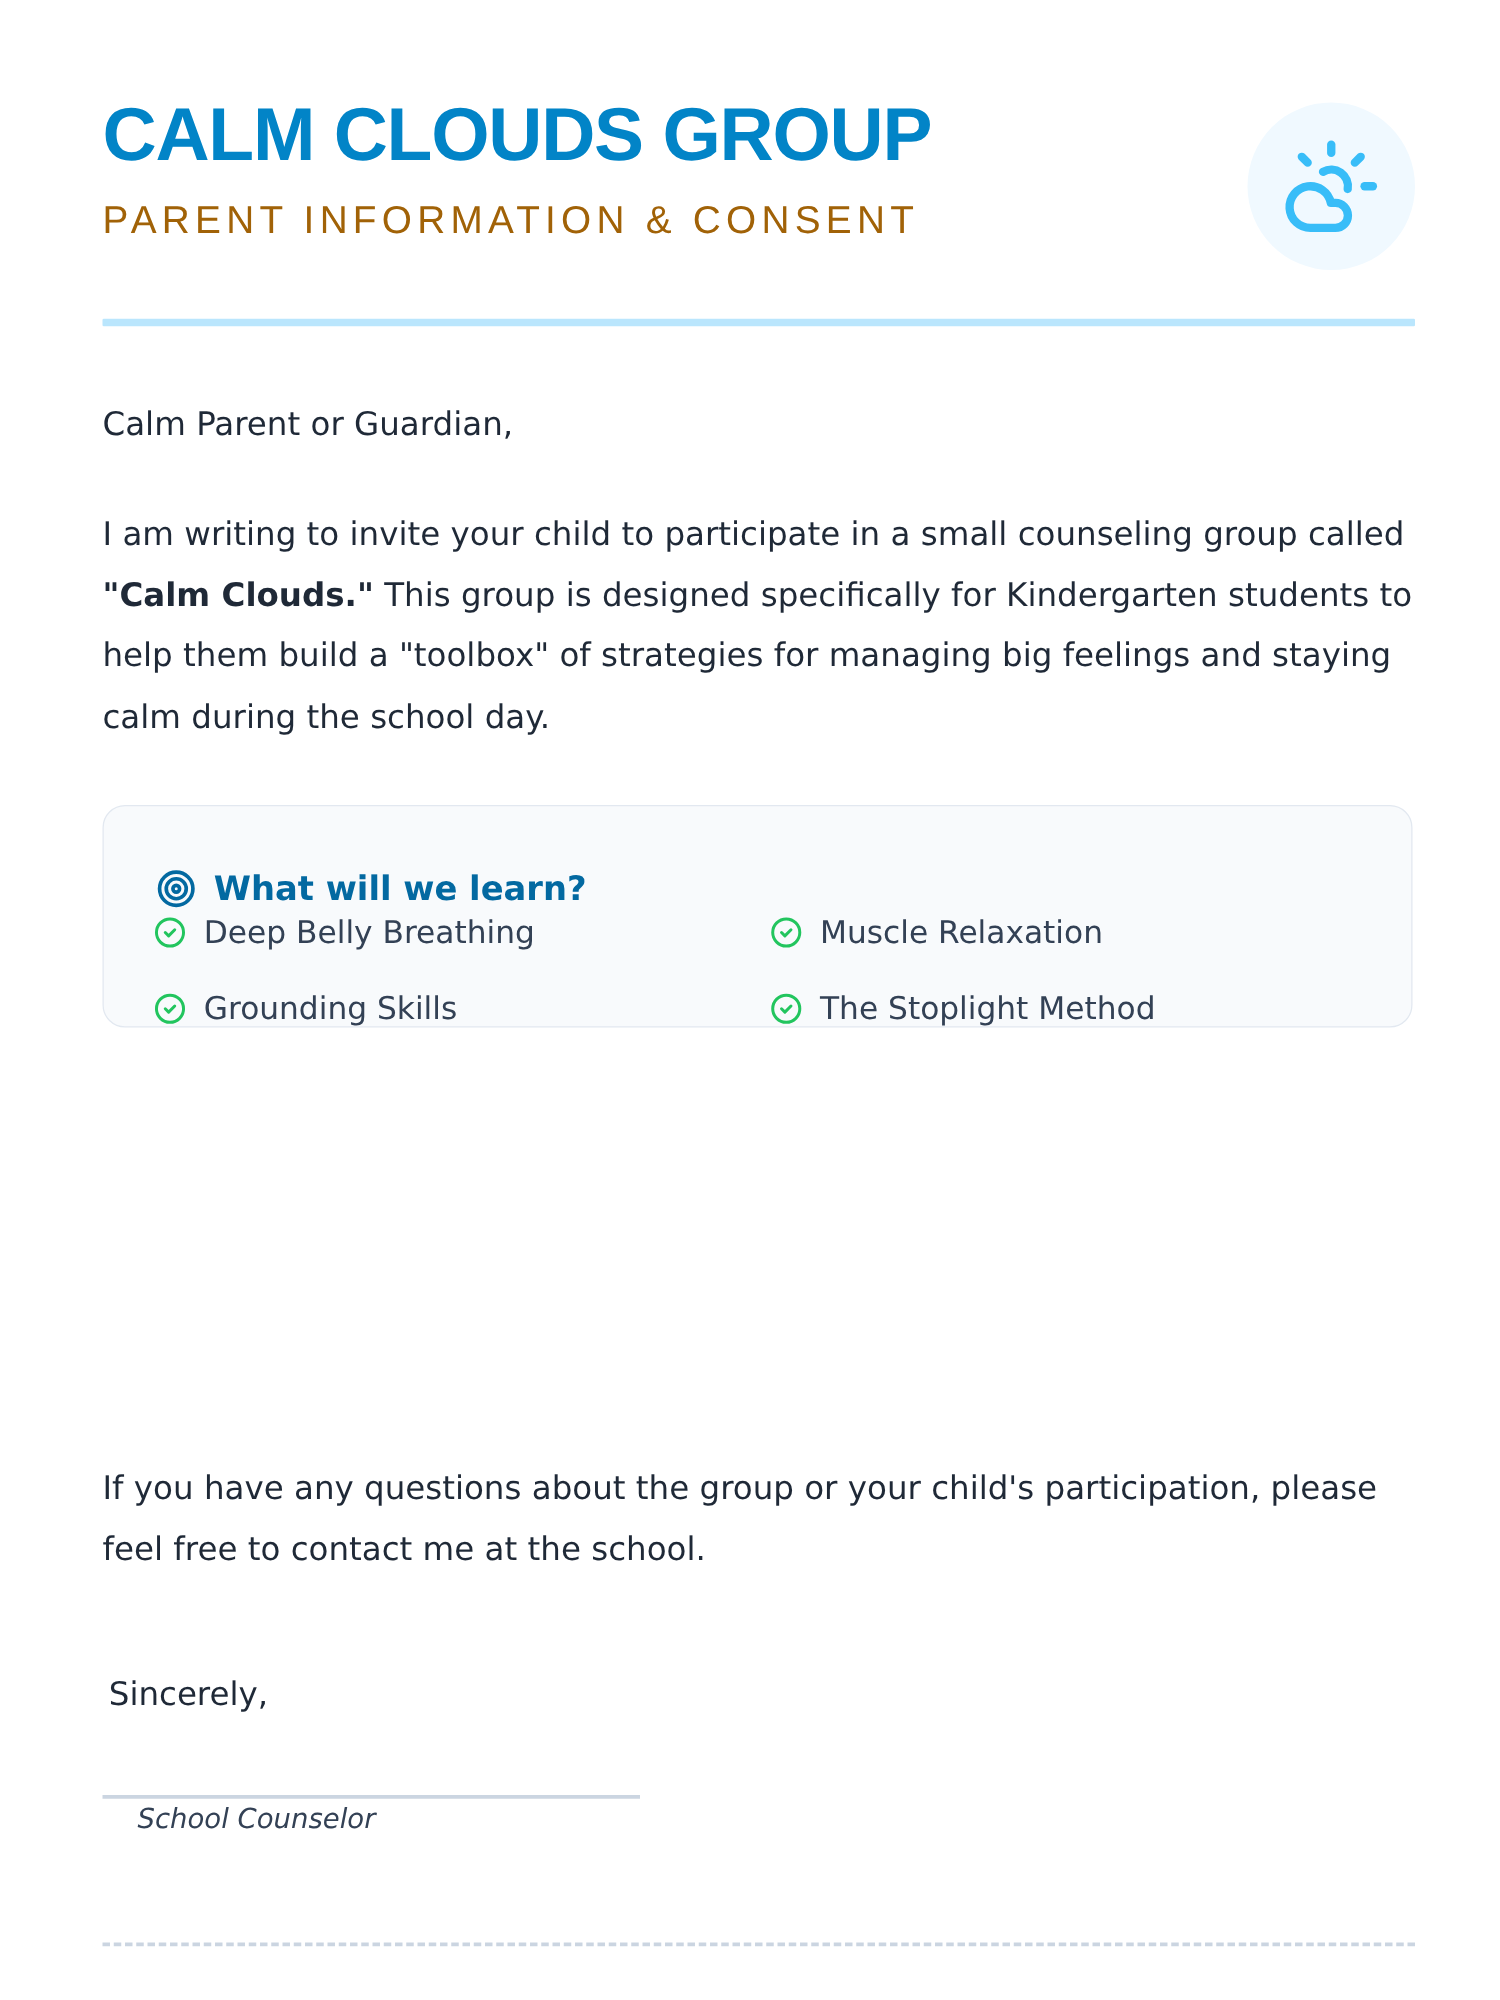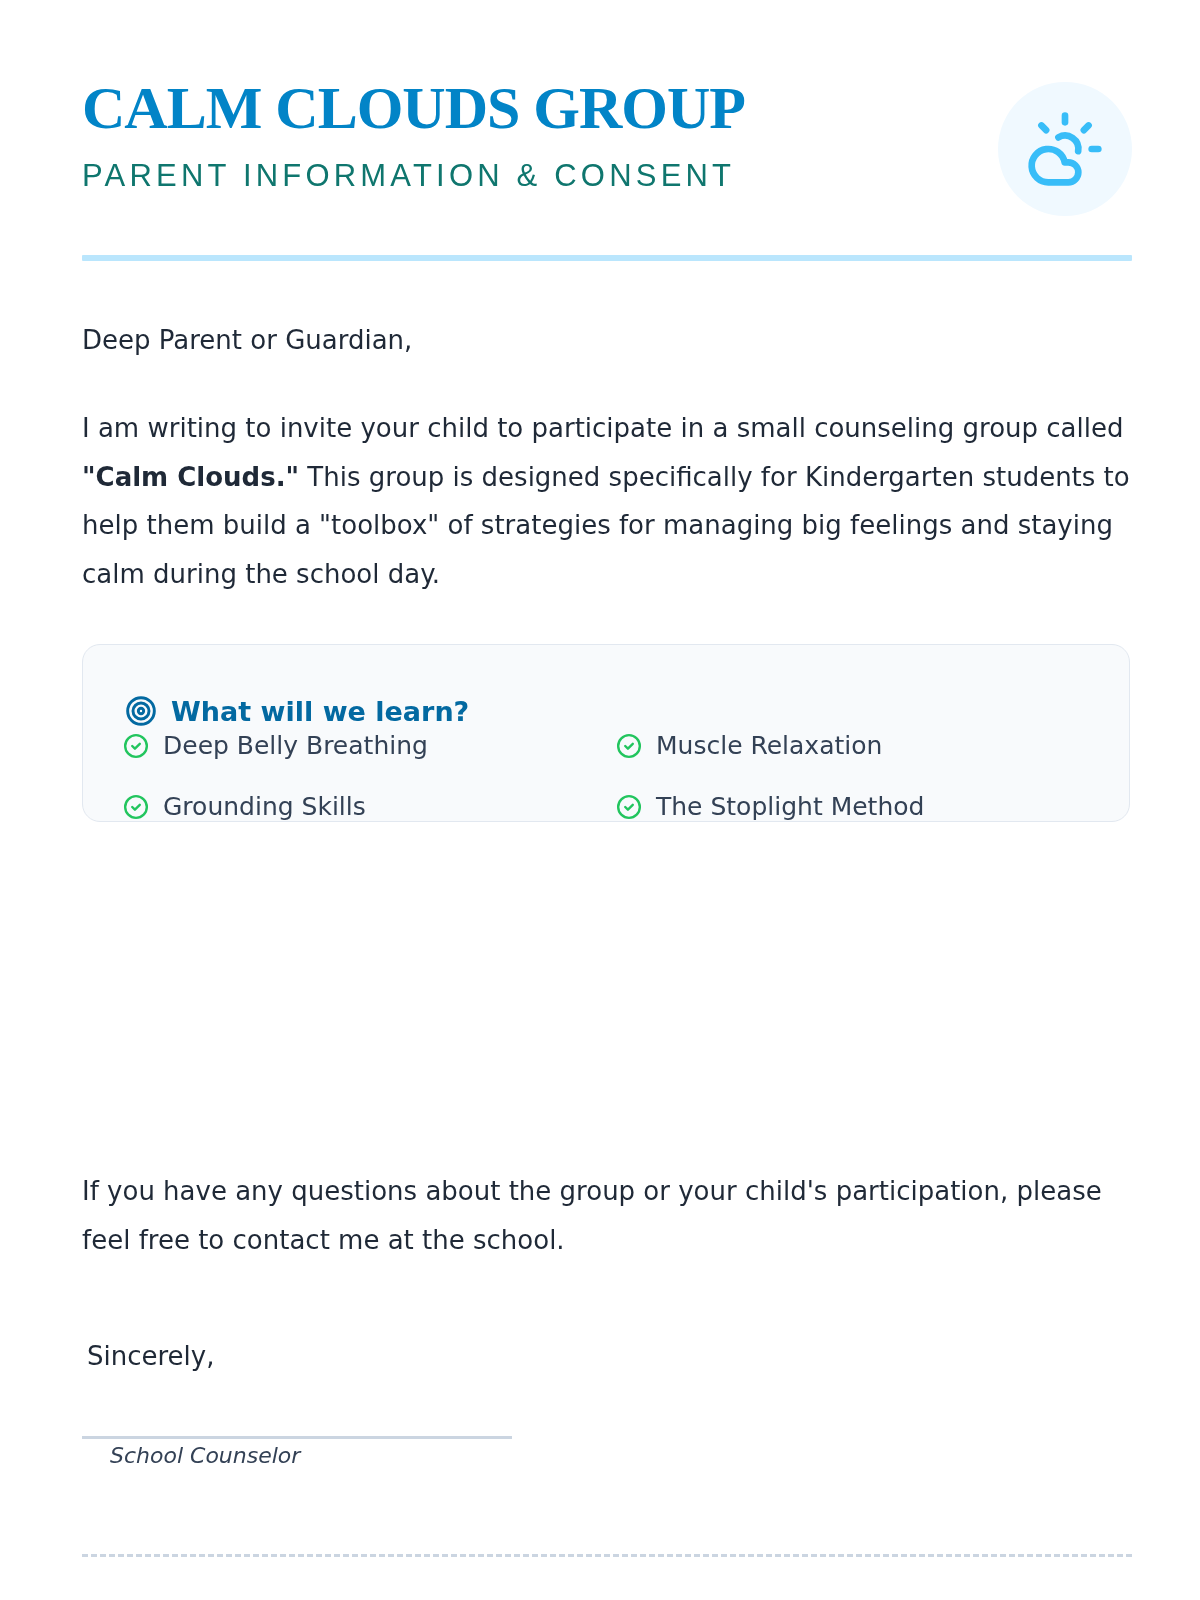--- a/index.html
+++ b/index.html
@@ -4,27 +4,27 @@
   <style>
     html, body { margin: 0; padding: 0; background: #ffffff; }
     body {
       width: 1200px; height: 1600px; overflow: hidden; position: relative;
       font-family: "DejaVu Sans", sans-serif; color: #1f2937;
     }
     .page { position: absolute; left: 82px; top: 0; width: 1050px; }
     .header { position: relative; height: 262px; }
     .title {
       position: absolute; left: 0; top: 78px; margin: 0;
-      font-family: Liberation Serif, serif; font-weight: 700;
+      font-family: Liberation Sans, sans-serif; font-weight: 700;
       font-size: 60px; letter-spacing: -1px; color: #0284c7; line-height: 1;
     }
     .subtitle {
       position: absolute; left: 0; top: 160px; margin: 0;
       font-family: "Liberation Sans", sans-serif; font-weight: 400;
-      font-size: 31px; letter-spacing: 4.2px; color: #0f766e; line-height: 1;
+      font-size: 31px; letter-spacing: 4.2px; color: #a16207; line-height: 1;
     }
     .logo {
       position: absolute; right: 0; top: 82px; width: 134px; height: 134px;
       border-radius: 50%; background: #f0f9ff; display: flex;
       align-items: center; justify-content: center;
     }
     .rule { position: absolute; left: 0; top: 255px; width: 1050px; height: 6px; background: #bae6fd; border-radius: 1px; }
     p { margin: 0; font-size: 26px; line-height: 48.5px; color: #1f2937; }
     .greeting { position: absolute; left: 0; top: 316px; }
     .intro { position: absolute; left: 0; top: 404px; width: 1060px; }
@@ -55,21 +55,21 @@
         <path d="m4.93 4.93 1.41 1.41"></path>
         <path d="M20 12h2"></path>
         <path d="m19.07 4.93-1.41 1.41"></path>
         <path d="M15.947 12.65a4 4 0 0 0-5.925-4.128"></path>
         <path d="M13 22H7a5 5 0 1 1 4.9-6H13a3 3 0 0 1 0 6Z"></path>
       </svg>
     </div>
     <div class="rule"></div>
   </div>
 
-  <p class="greeting">Deep Parent or Guardian,</p>
+  <p class="greeting">Calm Parent or Guardian,</p>
 
   <p class="intro"><span>I am writing to invite your child to participate in a small counseling group called </span><strong>"Calm Clouds."</strong><span> This group is designed specifically for Kindergarten students to help them build a "toolbox" of strategies for managing big feelings and staying calm during the school day.</span></p>
 
   <div class="learn-box">
     <div class="learn-head">
       <svg width="32" height="32" viewBox="0 0 24 24" fill="none" stroke="#0369a1" stroke-width="2.2">
         <circle cx="12" cy="12" r="10"></circle>
         <circle cx="12" cy="12" r="6"></circle>
         <circle cx="12" cy="12" r="2"></circle>
       </svg>

